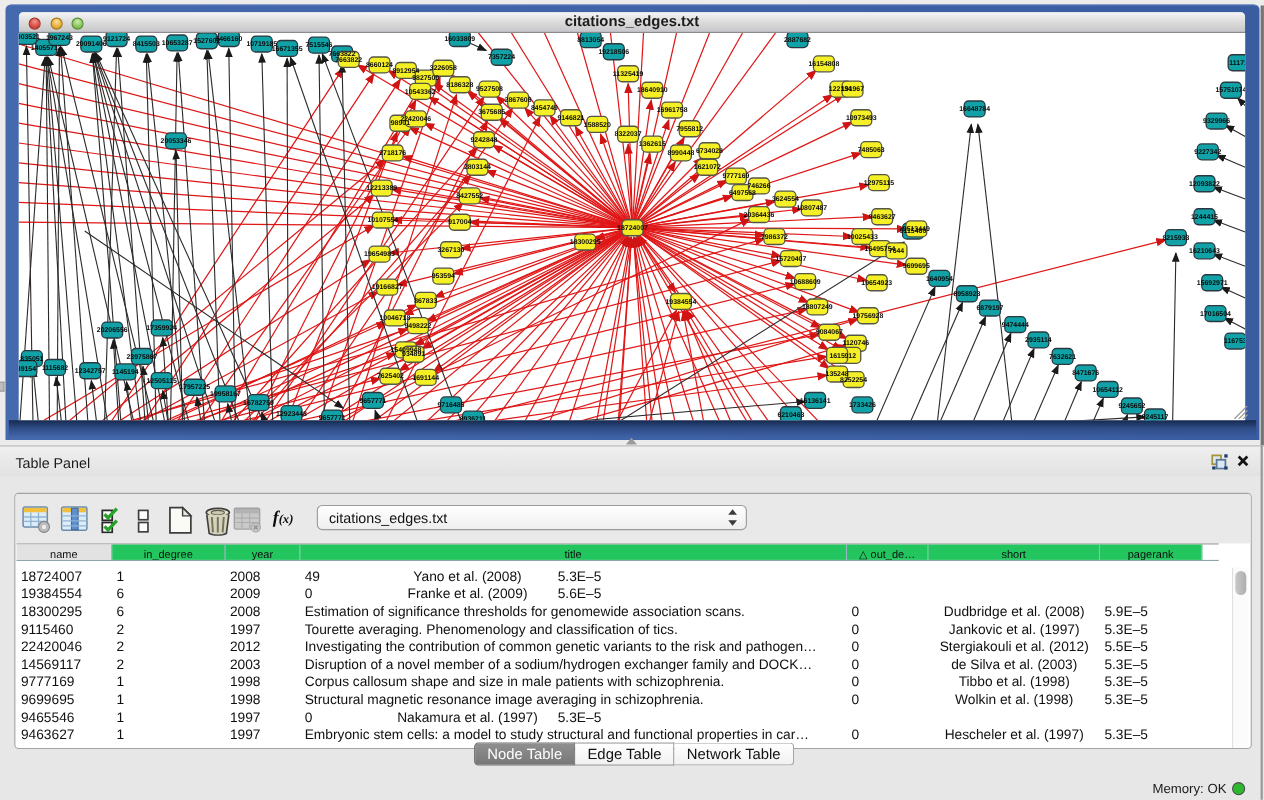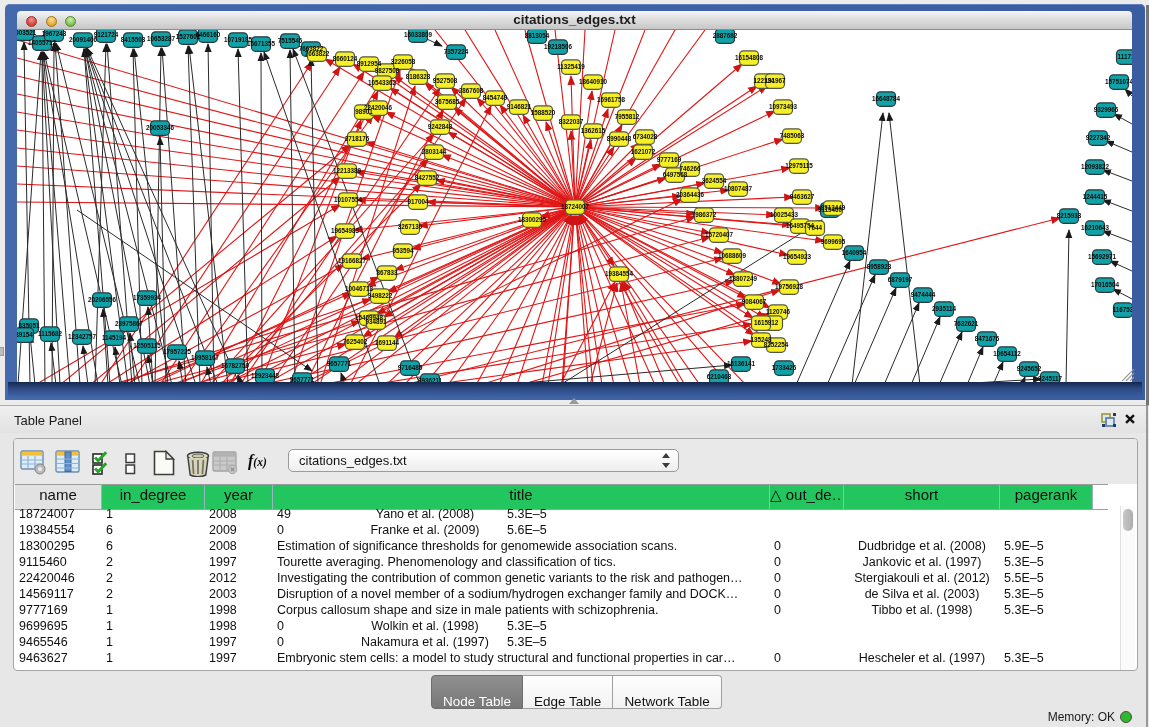--- a/index.html
+++ b/index.html
@@ -13,36 +13,36 @@
 #tlg{left:48px;background:radial-gradient(circle at 50% 30%,#cfeab4,#8ec95f 55%,#61a437);border:1px solid #4f8c2a}
 #view{position:absolute;left:12px;top:26px;width:1115px;height:352px;background:#fff;overflow:hidden}
 #bshadow{position:absolute;left:3px;right:3px;top:378px;height:16px;background:linear-gradient(#16294d,#2e4c86 45%,rgba(62,100,170,0))}
 #rstrip{position:absolute;right:0;top:5px;width:3px;height:400px;background:#757575}
 #grip{position:absolute;right:10px;bottom:19px;width:13px;height:12px}
 #panel{position:absolute;left:0;top:405px;width:1149px;height:322px;background:#e7e7e7;border-top:1px solid #ababab}
 #ptitle{position:absolute;left:0;top:0;width:100%;height:27px;background:linear-gradient(#efefef,#e2e2e2);font-size:13px;color:#1a1a1a}
 #ptitle span{position:absolute;left:14px;top:7px}
 #pfloat{position:absolute;left:1101px;top:6px;width:16px;height:15px}
 #pclose{position:absolute;left:1123px;top:6px;width:14px;height:14px}
-#box{position:absolute;left:13px;top:32px;width:1125px;height:233px;background:#fff;border:1px solid #a4a4a4;border-radius:4px;overflow:hidden}
+#box{position:absolute;left:13px;top:42px;width:1125px;height:233px;background:#fff;border:1px solid #a4a4a4;border-radius:4px;overflow:hidden}
 #tbar{position:absolute;left:0;top:0;width:100%;height:45px;background:#e9e9e9}
 .ic{position:absolute;top:11px}
 #combo{position:absolute;left:274px;top:10px;width:391px;height:23px;background:linear-gradient(#ffffff,#eeeeee);border:1px solid #9b9b9b;border-radius:5px;font-size:13px;color:#111;line-height:21px;padding-left:10px}
 #combo .ar{position:absolute;right:6px;top:0;width:12px;height:21px}
-#thead{position:absolute;left:1px;top:45px;width:1093px;height:26px;border-top:1px solid #9a9a9a;border-bottom:1px solid #8fa6b0;display:flex;font-size:15px;color:#101010}
+#thead{position:absolute;left:1px;top:45px;width:1093px;height:16px;border-top:1px solid #9a9a9a;border-bottom:1px solid #8fa6b0;display:flex;font-size:10px;color:#101010}
 #thead div{border-right:1px solid #9ab6c2;background:#22c55e;text-align:center;line-height:20px;overflow:hidden;white-space:nowrap}
 #thead div.g{background:#e2e2e2;border-right:1px solid #adadad}
 #rows{position:absolute;left:1px;top:67px;width:1093px;font-size:12.5px;color:#101010}
 .row{display:flex;height:16px;line-height:16px;white-space:nowrap}
 .row div{overflow:hidden;padding-left:4px}
 .c0{width:87px}.c1{width:103px}.c2{width:68px}.c3{width:497px}.c4{width:74px}.c5{width:156px;text-align:center;padding-left:0!important}.c6{width:93px}
 #sbar{position:absolute;right:2px;top:67px;width:15px;height:164px;background:#fbfbfb;border-left:1px solid #e0e0e0}
 #sbar .th{position:absolute;left:2px;top:3px;width:10px;height:22px;background:linear-gradient(90deg,#c9c9c9,#adadad);border-radius:5px}
 #tabs{position:absolute;left:431px;top:269px;height:21px;display:flex;font-size:13.5px}
-#tabs div{height:21px;line-height:20px;padding:16px 11px;background:linear-gradient(#ffffff,#f1f1f1);border:1px solid #9f9f9f;border-left:none;color:#111}
+#tabs div{height:21px;line-height:20px;padding:0 11px;background:linear-gradient(#ffffff,#f1f1f1);border:1px solid #9f9f9f;border-left:none;color:#111}
 #tabs div.sel{background:linear-gradient(#8f8f8f,#787878);color:#fff;border:1px solid #6e6e6e;border-radius:4px 0 0 4px}
 #tabs div.last{border-radius:0 4px 4px 0}
 #mem{position:absolute;right:34px;top:304px;font-size:12px;color:#1a1a1a}
 #memdot{position:absolute;right:17px;top:305px;width:12px;height:12px;border-radius:50%;background:#2eb82e;border:1.5px solid #4c4c4c}
 #redge{position:absolute;right:1px;top:405px;width:2px;height:322px;background:#999}
 #dgrip{position:absolute;left:569px;top:398px;width:0;height:0;border-left:5px solid transparent;border-right:5px solid transparent;border-bottom:6px solid #9a9a9a}
 </style></head>
 <body>
 <div id="desk">
     <div id="rstrip"></div>
@@ -729,20 +729,21 @@
           <div class="c2">1998</div>
           <div class="c3">Corpus callosum shape and size in male patients with schizophrenia.</div>
           <div class="c4">0</div>
           <div class="c5">Tibbo et al. (1998)</div>
           <div class="c6">5.3E–5</div>
         </div>
 <div class="row">
           <div class="c0">9699695</div>
           <div class="c1">1</div>
           <div class="c2">1998</div>
+          <div class="c3">Structural magnetic resonance image averaging in schizophrenia.</div>
           <div class="c4">0</div>
           <div class="c5">Wolkin et al. (1998)</div>
           <div class="c6">5.3E–5</div>
         </div>
 <div class="row">
           <div class="c0">9465546</div>
           <div class="c1">1</div>
           <div class="c2">1997</div>
           <div class="c4">0</div>
           <div class="c5">Nakamura et al. (1997)</div>

